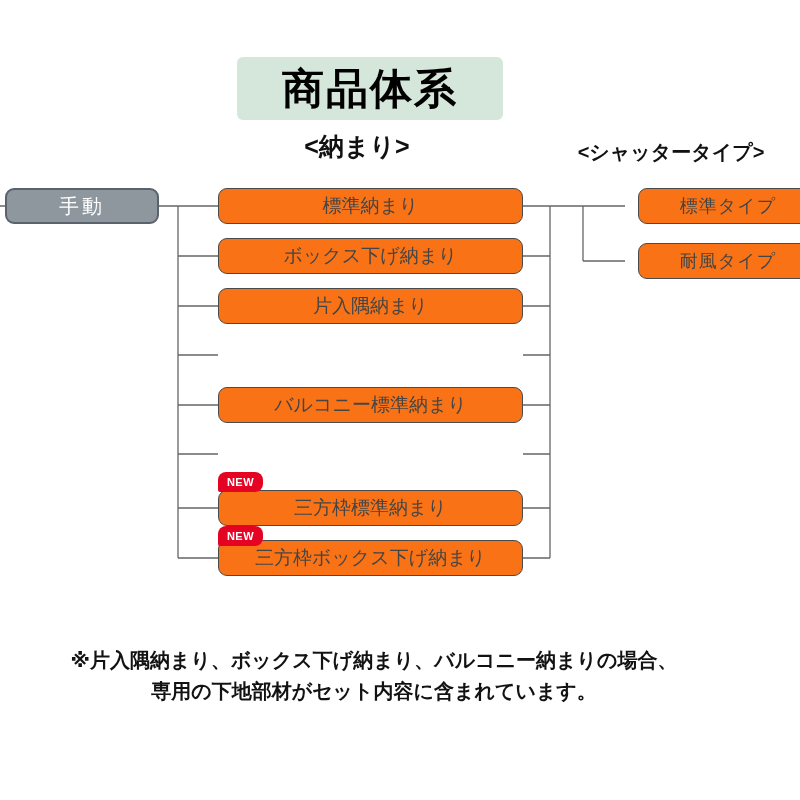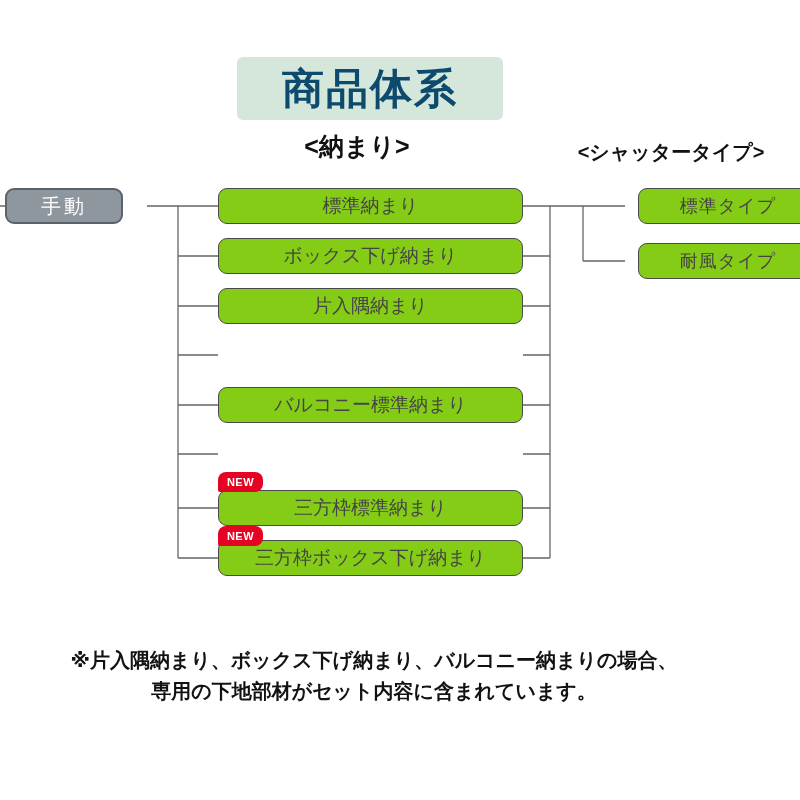--- a/index.html
+++ b/index.html
@@ -33,21 +33,21 @@
   .title-box {
     position: absolute;
     left: 237px; top: 57px;
     width: 266px; height: 63px;
     background: var(--title-bg);
     border-radius: 6px;
     display: flex; align-items: center; justify-content: center;
     font-size: 42px;
     font-weight: 900;
     letter-spacing: 2px;
-    color: #0c4a6e;
+    color: #000000;
   }
   .col-heading {
     position: absolute;
     display: flex; align-items: center; justify-content: center;
     font-weight: 700;
     color: #111;
     white-space: nowrap;
   }
   .heading-fitting {
     left: 237px; top: 131px;
@@ -55,32 +55,32 @@
     font-size: 25px;
   }
   .heading-shutter {
     left: 560px; top: 139px;
     width: 222px; height: 26px;
     font-size: 20px;
   }
   .root-node {
     position: absolute;
     left: 5px; top: 188px;
-    width: 118px; height: 36px;
+    width: 154px; height: 36px;
     background: var(--root-bg);
     border: 2px solid var(--root-border);
     border-radius: 9px;
     display: flex; align-items: center; justify-content: center;
     color: #ffffff;
     font-size: 20px;
     letter-spacing: 3px;
   }
   .node-box {
     position: absolute;
-    background: #84cc16;
+    background: #f97316;
     border: 1.5px solid var(--box-border);
     border-radius: 9px;
     display: flex; align-items: center; justify-content: center;
     color: var(--box-text);
     white-space: nowrap;
   }
   .fitting-box {
     left: 218px;
     width: 305px; height: 36px;
     font-size: 19px;

